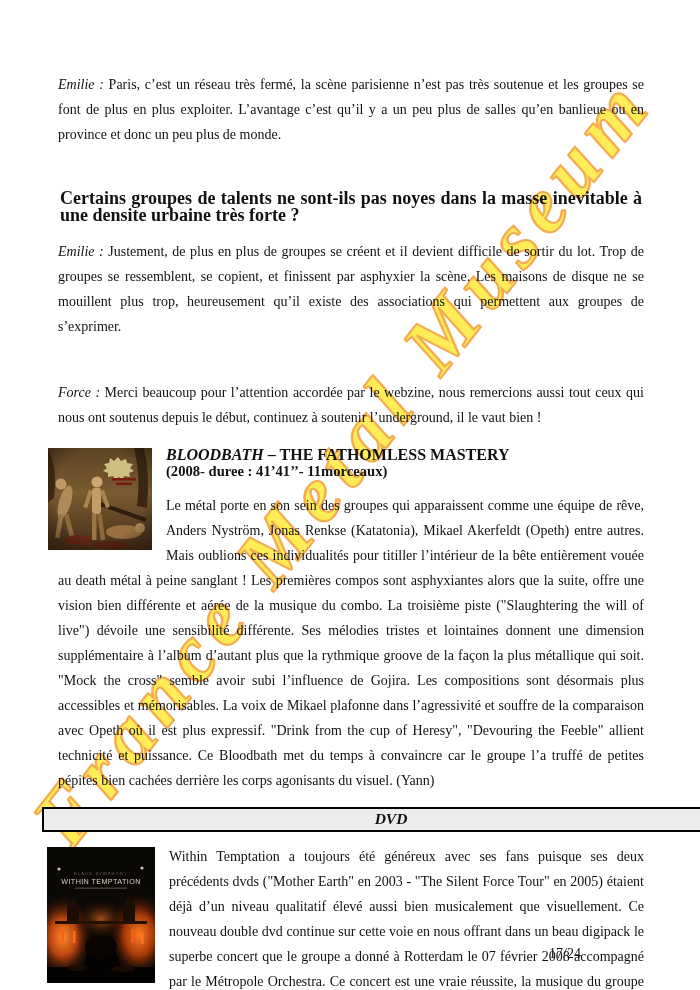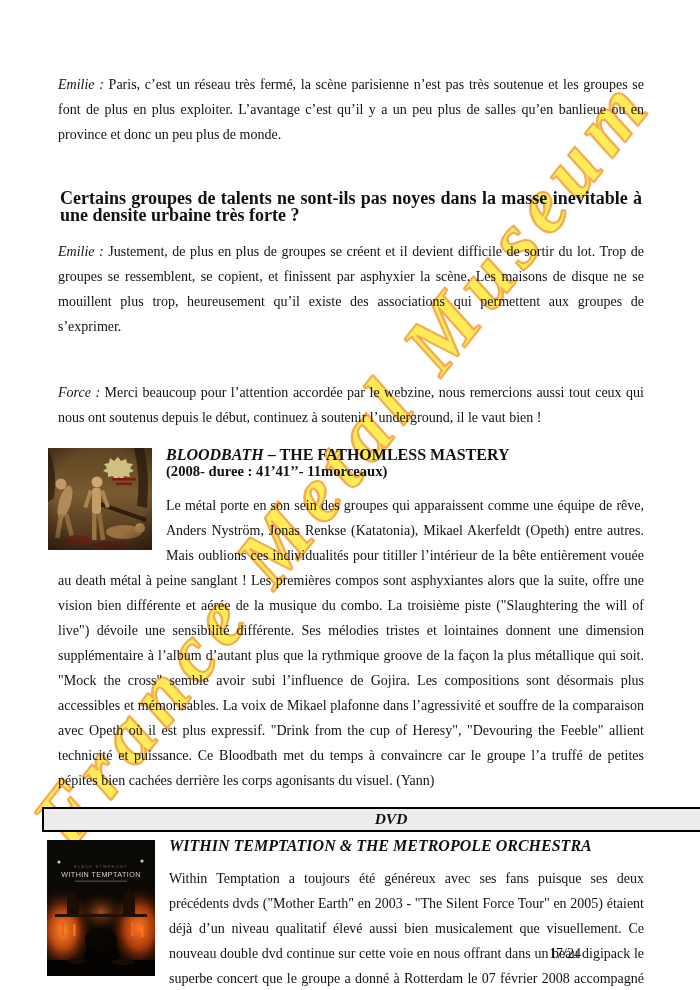--- a/index.html
+++ b/index.html
@@ -163,21 +163,20 @@
           <rect x="14" y="80" width="3" height="16" fill="#ff5e12" opacity="0.85"></rect>
           <rect x="26" y="84" width="2.5" height="12" fill="#ff7a22" opacity="0.8"></rect>
           <rect x="84" y="82" width="3" height="14" fill="#ff5e12" opacity="0.85"></rect>
           <rect x="94" y="86" width="2.5" height="11" fill="#ff7a22" opacity="0.8"></rect>
           <rect x="0" y="120" width="108" height="16" fill="#040302"></rect>
           <ellipse cx="30" cy="121" rx="10" ry="3" fill="#1a0c04"></ellipse>
           <ellipse cx="76" cy="122" rx="12" ry="3" fill="#1a0c04"></ellipse>
         </g>
       </svg>
 
-      <p class="rev-title"><span class="artist">WITHIN TEMPTATION &amp; THE METROPOLE ORCHESTRA</span></p>
       <p class="body">Within Temptation a toujours été généreux avec ses fans puisque ses deux précédents dvds ("Mother Earth" en 2003 - "The Silent Force Tour" en 2005) étaient déjà d’un niveau qualitatif élevé aussi bien musicalement que visuellement. Ce nouveau double dvd continue sur cette voie en nous offrant dans un beau digipack le superbe concert que le groupe a donné à Rotterdam le 07 février 2008 accompagné par le Métropole Orchestra. Ce concert est une vraie réussite, la musique du groupe s’harmonisant très bien avec des arrangements classiques. Tout a été peaufiné pour ce concert, des écrans géants, de la pyrotechnie, des costumes somptueux (notamment pour Sharon Den Adel), de nombreux choristes, mais aussi la présence d’invités (Keith Caputo sur "What Have You Done", Anneke Van Giersbergen ex-The Gathering sur "Somewhere" et George Oosthoek sur "The Other Half (Of Me)" ) qui renforcent le côté unique de ce concert donné devant 10000 fans. L’ensemble est majestueux. la prestation du combo carré, la set liste parfaite (21 titres : "Frozen", "Stand My Ground", "Mother Erath","Ice Queen") le tout survolé par la voix cristalline de Sharon. Vous l’aurez compris ce concert représente le plat principal de ce double dvd qui renferme néanmoins encore beaucoup d’autres choses : des reportages liés à ce concert symphonique, un concert semi-acoustique composé de onze titres enregistrés à Eindhoven en novembre 2007, quatre clips et trois de leur making off ("Frozen", "All I Need", "The Howling"), un reportage sur le groupe pendant sa tournée mondiale (Europe, USA, Amérique du Sud, Japon, Turquie, …), des interviews des membres du groupe, des passages du groupe à la télé hollandaise, ….En résumé, un magnifique dvd d’un groupe majeur du rock symphonique. (Yves)</p>
     </div>
 
   </div>
 
   <div class="page-number">17/24</div>
 
 </div>
 
 </body></html>

